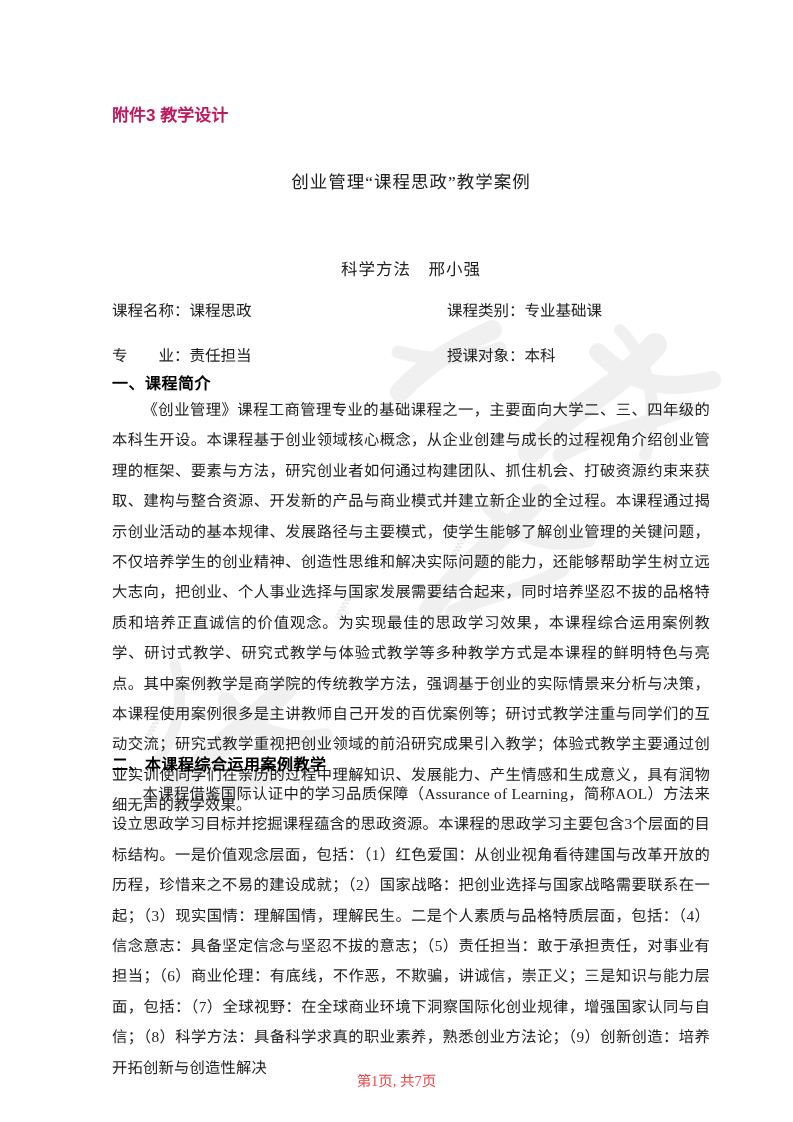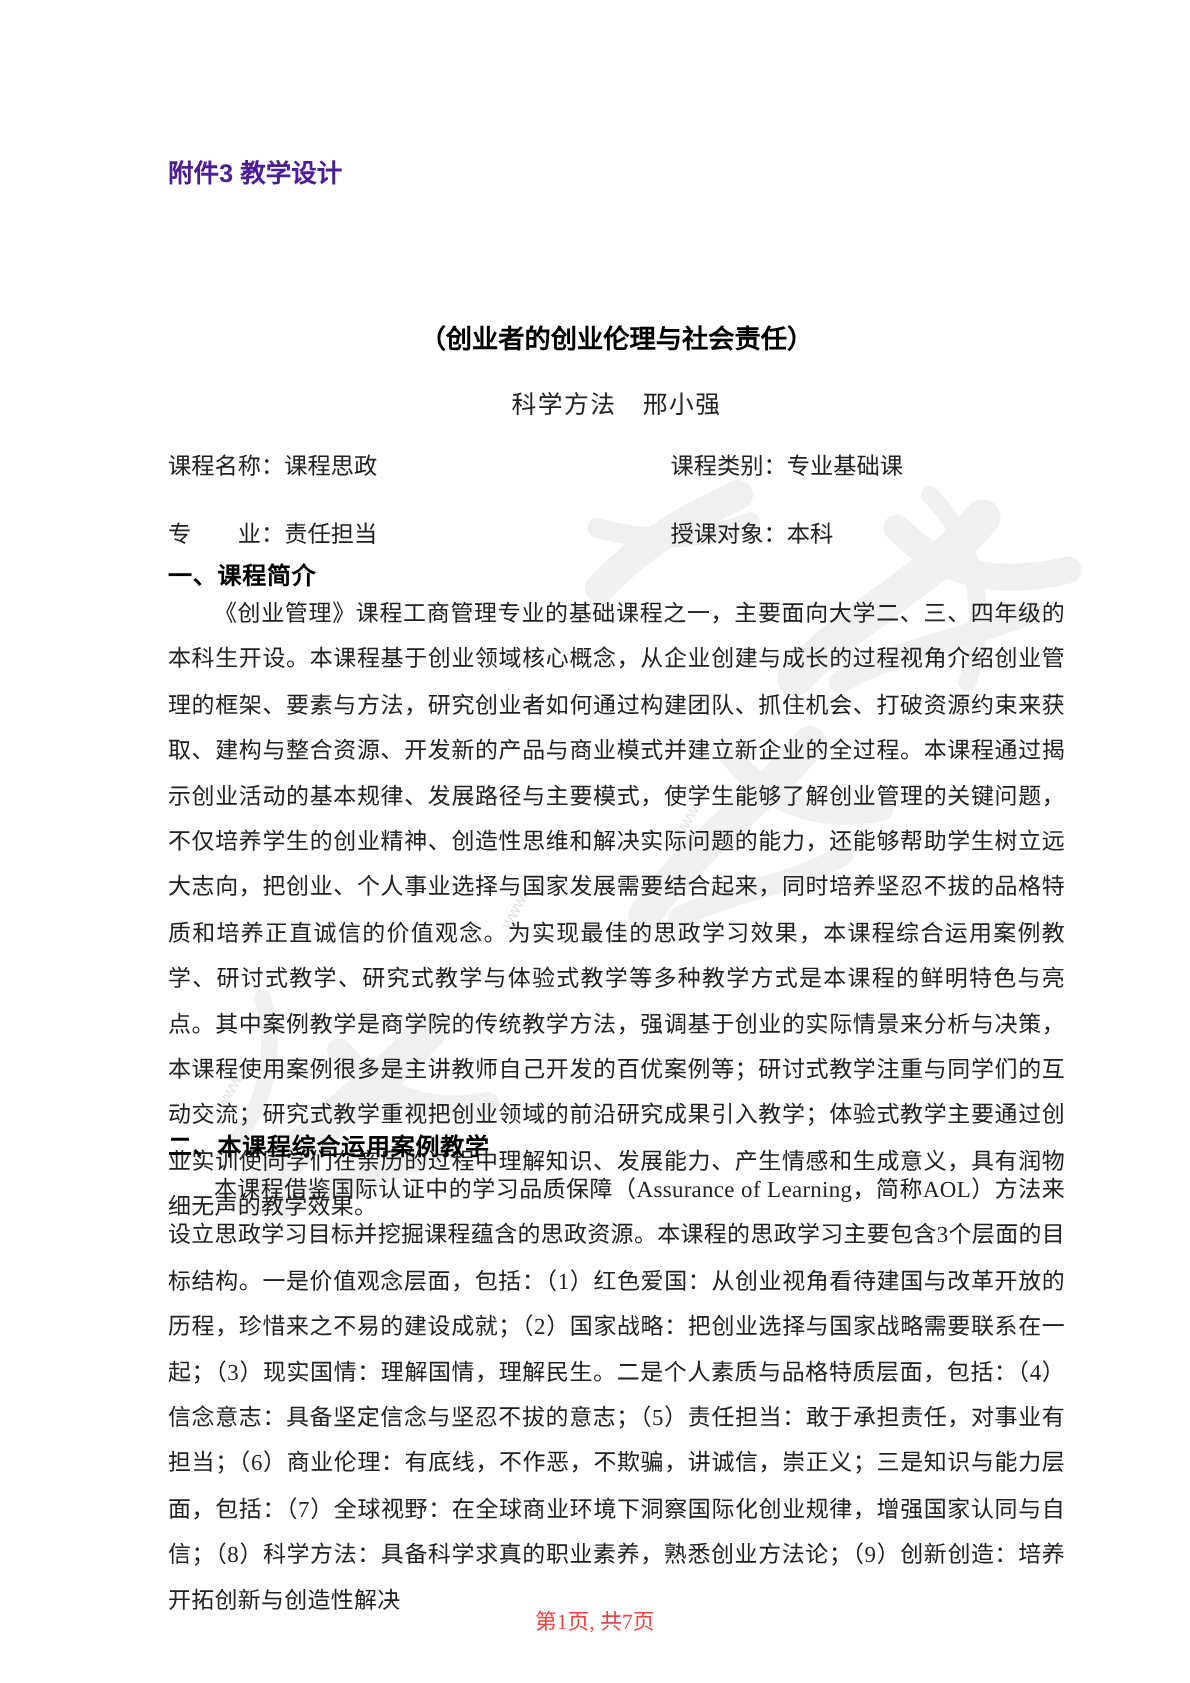--- a/index.html
+++ b/index.html
@@ -21,21 +21,21 @@
     position: absolute;
     inset: 0;
     pointer-events: none;
   }
   .content-abs { position: absolute; left: 112px; width: 598px; }
   .attachment-heading {
     top: 101px;
     font-family: "Liberation Sans", sans-serif;
     font-weight: bold;
     font-size: 17px;
-    color: #4c1d95;
+    color: #be185d;
   }
   .doc-title {
     top: 168px;
     text-align: center;
     font-size: 17.5px;
     letter-spacing: 1px;
     color: #1c1c1c;
   }
   .doc-subtitle {
     top: 212px;
@@ -114,22 +114,22 @@
       <g font-family="Liberation Sans, sans-serif" font-size="11" opacity="0.55">
         <text x="150" y="740" transform="rotate(-62 150 740)" fill="#c8c8c8">www.</text>
         <text x="340" y="620" transform="rotate(-62 340 620)" fill="#c8c8c8">www.</text>
         <text x="455" y="560" transform="rotate(-62 455 560)" fill="#c8c8c8">www.</text>
       </g>
     </svg>
   </div>
 
   <div class="content-abs attachment-heading">附件3 教学设计</div>
 
+  <div class="content-abs doc-title">创业管理“课程思政”教学案例</div>
 
-  <div class="content-abs doc-subtitle">（创业者的创业伦理与社会责任）</div>
 
   <div class="content-abs lecturer-line">科学方法　邢小强</div>
 
   <div class="info-row info-row-1">
     <span class="left-col">课程名称：课程思政</span>
     <span class="right-col">课程类别：专业基础课</span>
   </div>
   <div class="info-row info-row-2">
     <span class="left-col">专　　业：责任担当</span>
     <span class="right-col">授课对象：本科</span>

